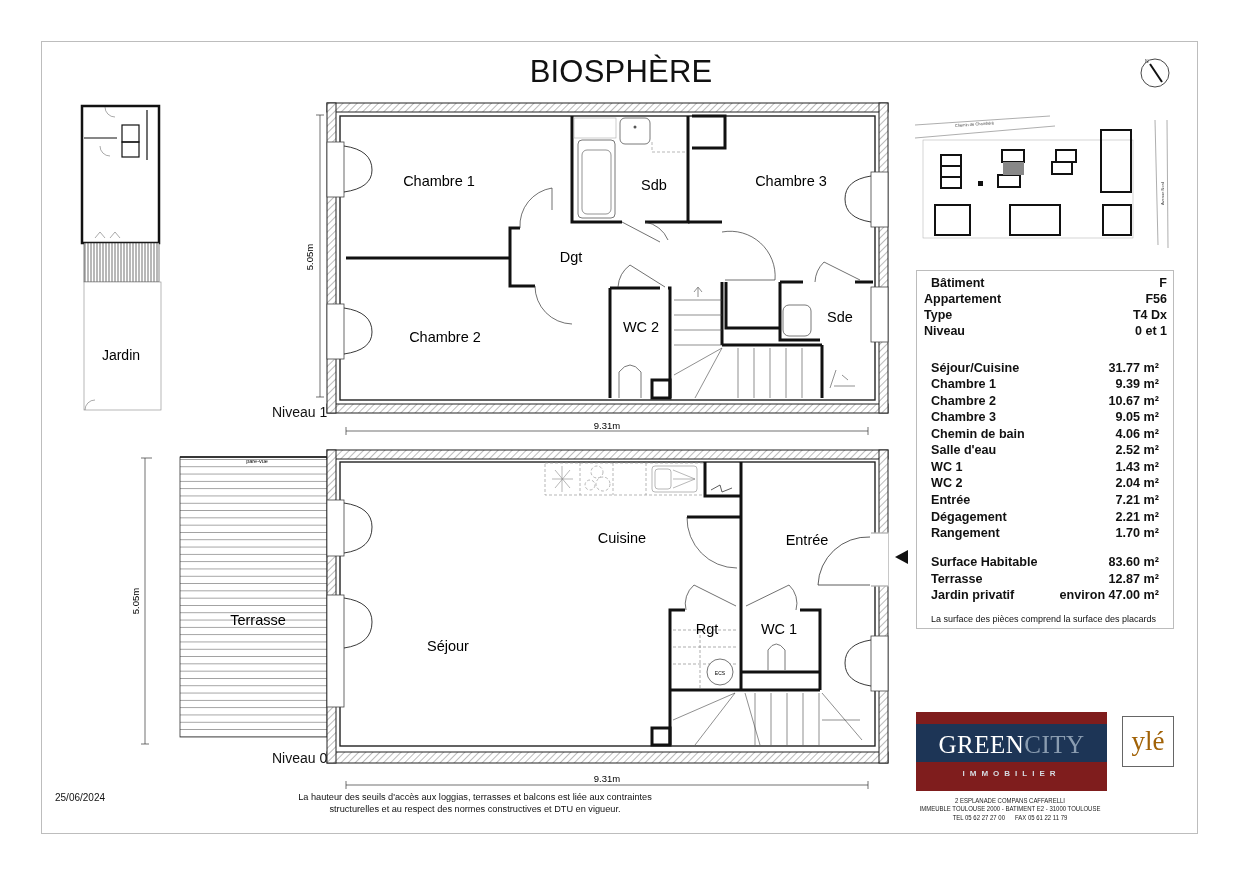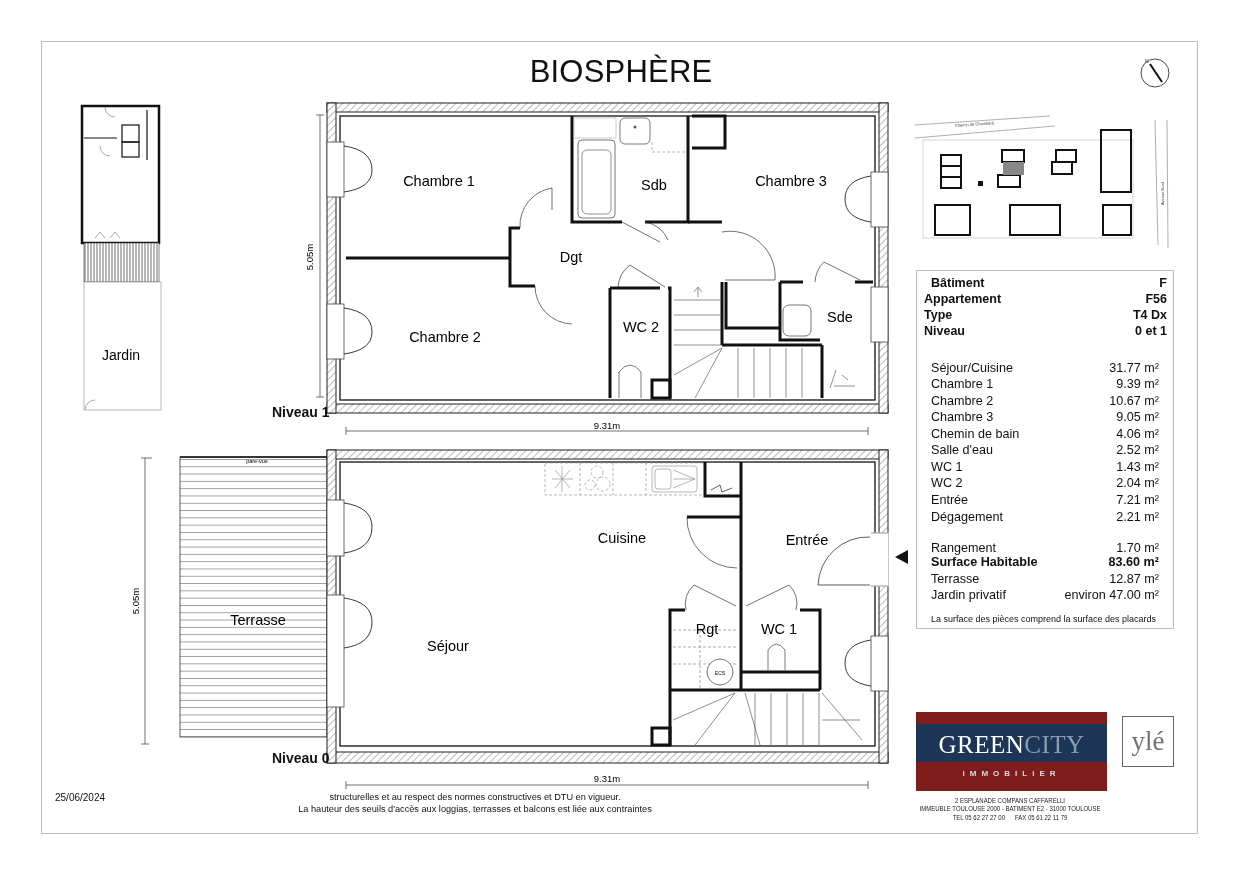--- a/index.html
+++ b/index.html
@@ -3,34 +3,34 @@
 <meta charset="utf-8">
 <style>
   html,body{margin:0;padding:0;background:#fff;}
   body{width:1240px;height:877px;position:relative;overflow:hidden;font-family:"Liberation Sans",sans-serif;color:#111;}
   .frame{position:absolute;left:41px;top:41px;width:1157px;height:793px;border:1px solid #bdbdbd;box-sizing:border-box;}
   .title{position:absolute;left:0;width:1240px;top:54px;text-align:center;font-size:31px;letter-spacing:0.2px;}
   .title span{position:relative;left:1px;}
   svg.plan{position:absolute;left:0;top:0;}
   .lbl{font-family:"Liberation Sans",sans-serif;}
   .info{position:absolute;left:916px;top:270px;width:258px;height:359px;border:1px solid #bcbcbc;box-sizing:border-box;font-size:12.5px;}
-  .info .row{position:absolute;left:7px;right:6px;display:flex;justify-content:space-between;line-height:15px;}
+  .info .row{position:absolute;left:7px;right:6px;display:flex;justify-content:space-between;line-height:15px;font-weight:bold;}
   .info .b{font-weight:bold;}
   .info .area{left:14px;right:14px;font-size:12.6px;}
   .info .note{position:absolute;left:14px;top:343px;font-size:9px;}
   .logo-gc{position:absolute;left:916px;top:712px;width:191px;height:79px;background:#7f1d1d;}
   .logo-gc .band{position:absolute;left:0;right:0;top:12px;height:38px;background:#1d3556;}
   .logo-gc .gc{position:absolute;left:0;right:0;top:19px;text-align:center;font-family:"Liberation Serif",serif;font-size:25px;color:#fff;letter-spacing:0.5px;}
   .logo-gc .gc .city{color:#8a9cb0;}
   .logo-gc .imm{position:absolute;left:0;right:0;top:57px;text-align:center;font-size:8px;font-weight:bold;letter-spacing:5px;color:#d6dce2;}
-  .logo-yle{position:absolute;left:1122px;top:716px;width:52px;height:51px;border:1px solid #666;box-sizing:border-box;text-align:center;font-family:"Liberation Serif",serif;font-size:27px;line-height:48px;color:#737373;}
+  .logo-yle{position:absolute;left:1122px;top:716px;width:52px;height:51px;border:1px solid #666;box-sizing:border-box;text-align:center;font-family:"Liberation Serif",serif;font-size:27px;line-height:48px;color:#a16207;}
   .addr{position:absolute;left:900px;top:797px;width:220px;text-align:center;font-size:6.3px;line-height:8.3px;color:#222;transform:scaleX(0.95);}
   .date{position:absolute;left:55px;top:792px;font-size:10px;}
   .disc{position:absolute;left:240px;top:791px;width:470px;text-align:center;font-size:9.2px;line-height:12px;}
-  .niveau{position:absolute;font-weight:bold;font-size:14px;padding-left:20px;}
+  .niveau{position:absolute;font-weight:normal;font-size:14px;padding-left:20px;}
 </style>
 </head>
 <body>
 
 <div class="frame"></div>
 <div class="title"><span>BIOSPHÈRE</span></div>
 
 <svg class="plan" width="1240" height="877" viewBox="0 0 1240 877" xmlns="http://www.w3.org/2000/svg">
   <defs>
     <pattern id="hatch" patternUnits="userSpaceOnUse" width="5" height="5" patternTransform="rotate(45)">
@@ -348,21 +348,21 @@
       <span>2.04 m²</span>
     </div>
   <div class="row area" style="top:222px;">
       <span>Entrée</span>
       <span>7.21 m²</span>
     </div>
   <div class="row area" style="top:239px;">
       <span>Dégagement</span>
       <span>2.21 m²</span>
     </div>
-  <div class="row area" style="top:270px;">
+  <div class="row area" style="top:255px;">
       <span>Rangement</span>
       <span>1.70 m²</span>
     </div>
 
   <div class="row area b" style="top:284px;">
       <span>Surface Habitable</span>
       <span>83.60 m²</span>
     </div>
   <div class="row area" style="top:301px;">
       <span>Terrasse</span>
@@ -382,15 +382,15 @@
 </div>
 <div class="logo-yle">ylé</div>
 <div class="addr">
   <div>2 ESPLANADE COMPANS CAFFARELLI</div>
   <div>IMMEUBLE TOULOUSE 2000 - BATIMENT E2 - 31000 TOULOUSE</div>
   <div style="white-space:pre;">TEL 05 62 27 27 00      FAX 05 61 22 11 79</div>
 </div>
 
 <div class="date">25/06/2024</div>
 <div class="disc">
+  <div>La hauteur des seuils d'accès aux loggias, terrasses et balcons est liée aux contraintes</div>
   <div>structurelles et au respect des normes constructives et DTU en vigueur.</div>
-  <div>La hauteur des seuils d'accès aux loggias, terrasses et balcons est liée aux contraintes</div>
 </div>
 
 </body></html>

